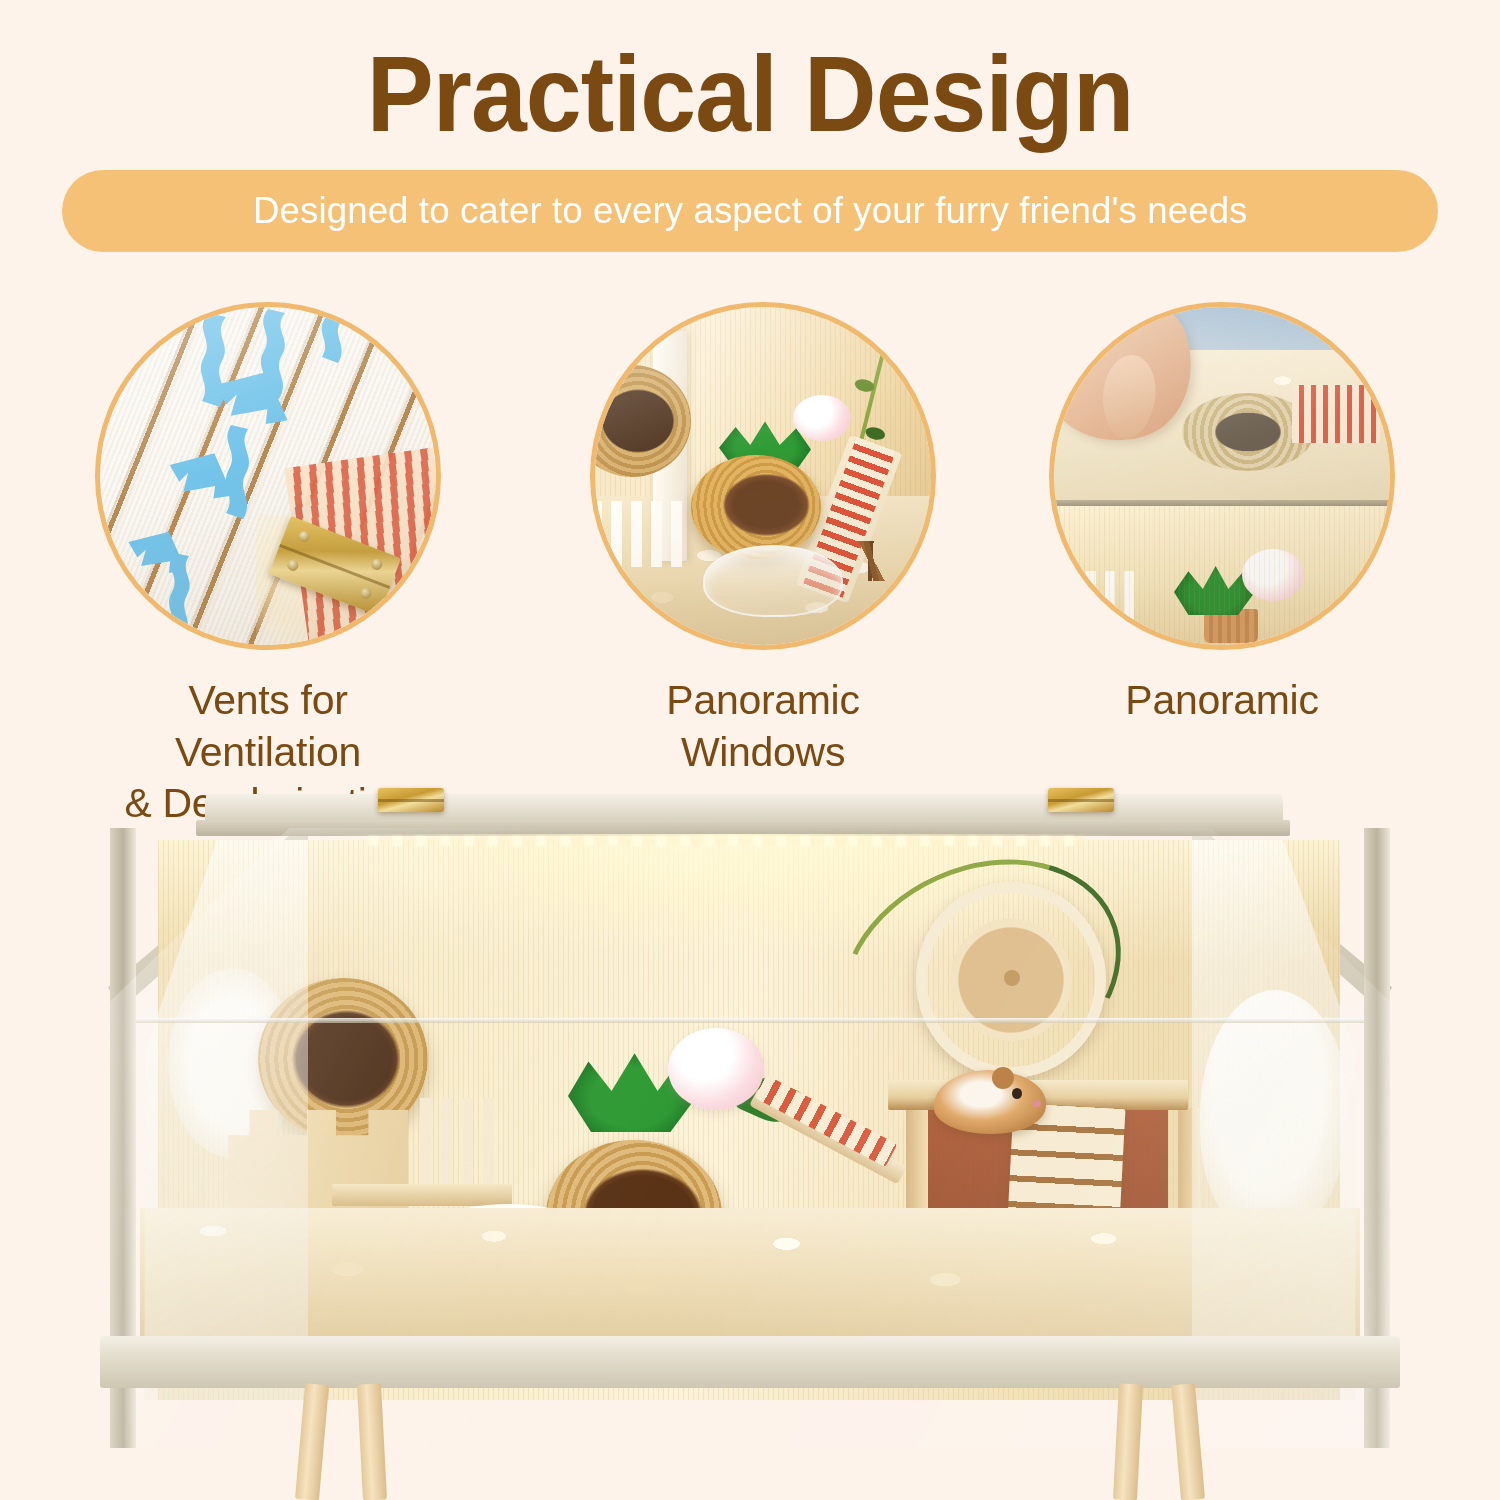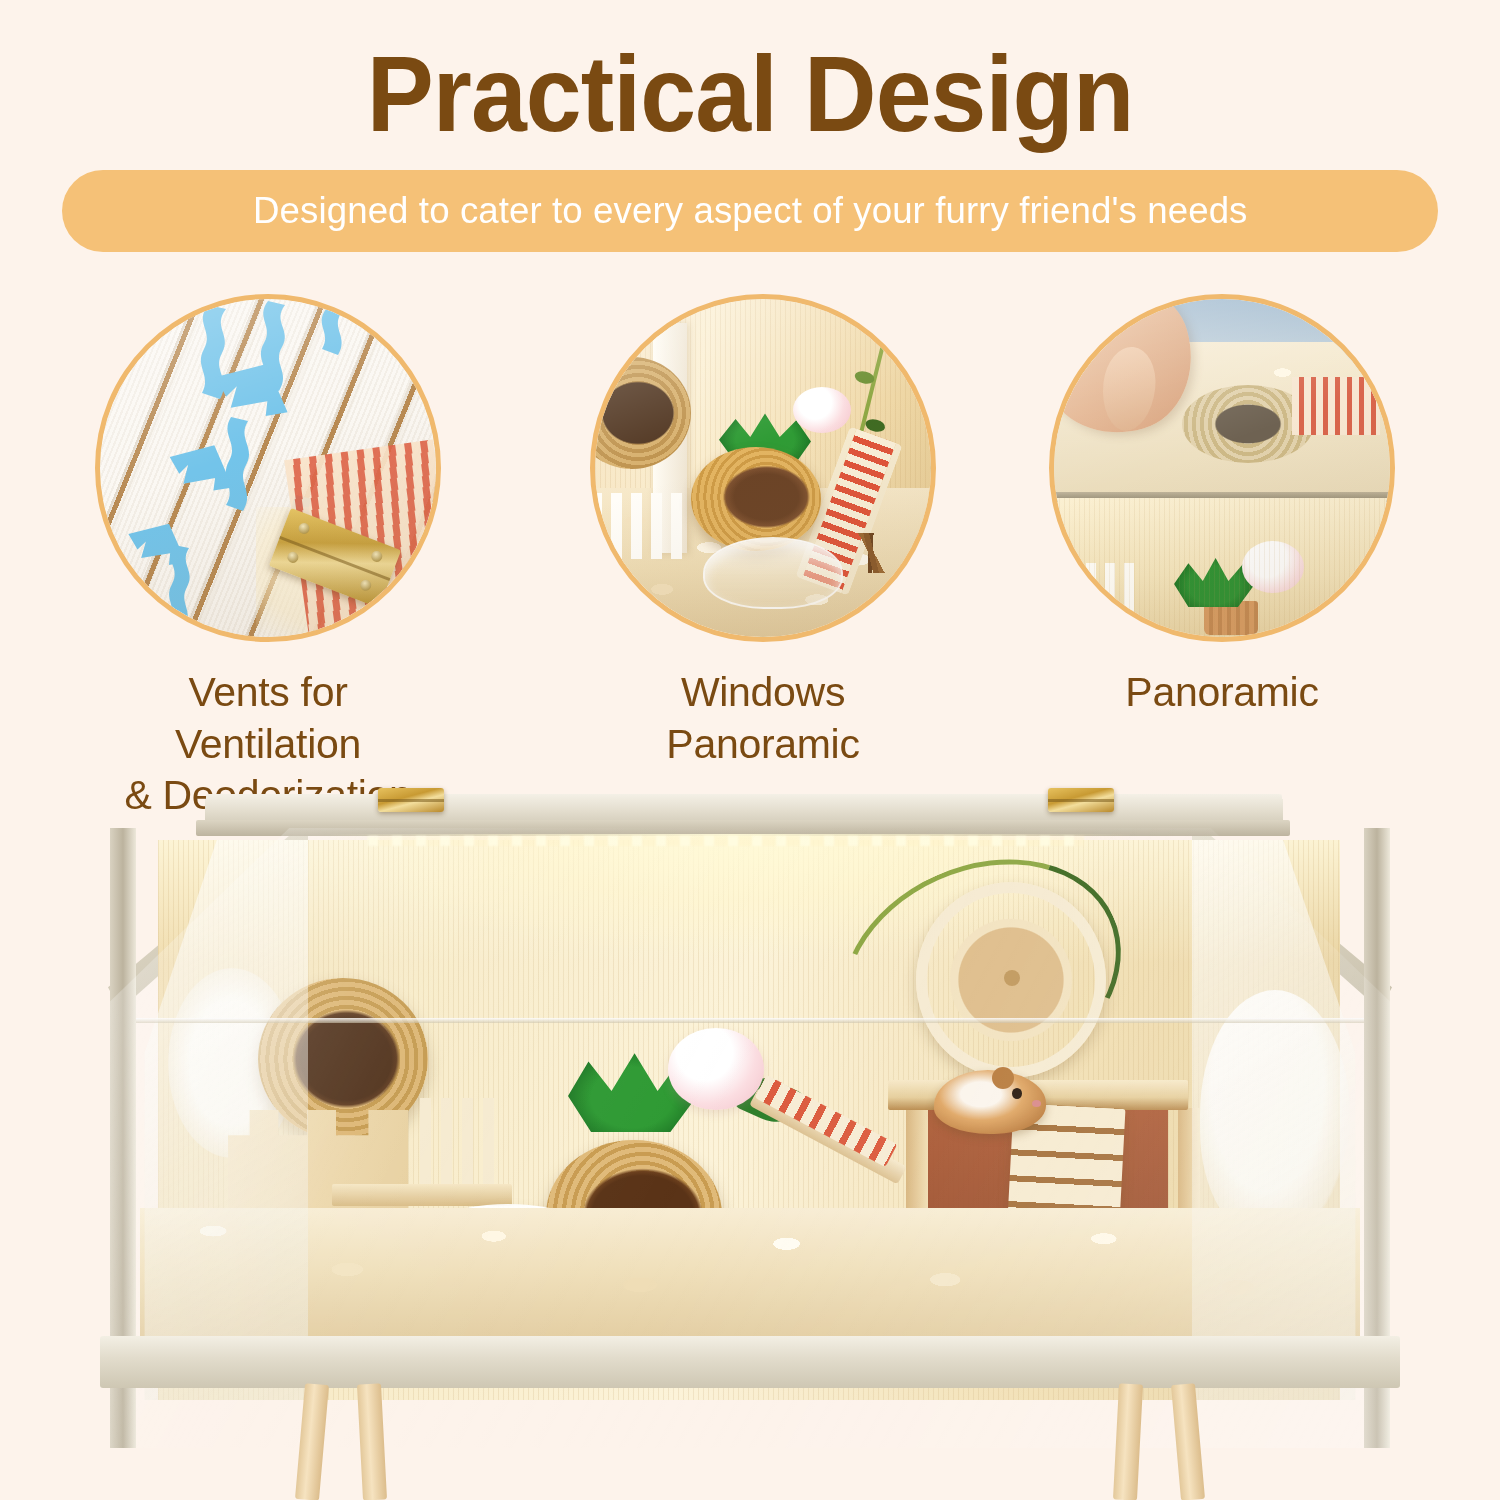--- a/index.html
+++ b/index.html
@@ -37,21 +37,21 @@
     font-size:37px;
     letter-spacing:0.1px;
     transform:scaleX(0.99);
     white-space:nowrap;
   }
 
   
   #features-row {
     position:absolute; top:290px; left:0; width:1500px; height:480px;
   }
-  .feature { position:absolute; top:4px; width:346px; }
+  .feature { position:absolute; top:12px; width:346px; }
   .feature.f0 { left:95px; }
   .feature.f1 { left:590px; }
   .feature.f2 { left:1049px; }
 
   .circle {
     position:relative;
     width:346px; height:348px;
     border-radius:50%;
     border:5px solid #F0B96D;
     overflow:hidden;
@@ -616,22 +616,22 @@
         <div class="green-leaf"></div>
         <div class="pink-bud"></div>
         <div class="ladder"></div>
         <div class="grass-tunnel"></div>
         <div class="dome"></div>
         <div class="sticks"></div>
         <div class="vent-shadow"></div>
       </div>
     </div>
     <div class="feature-label">
+      <div>Panoramic</div>
       <div>Windows</div>
-      <div>Panoramic</div>
     </div>
   </div>
 
   <div class="feature f2">
     <div class="circle">
       <div class="inner">
         <div class="c3-top">
           <div class="c3-sky"></div>
           <div class="c3-shavings"></div>
           <div class="c3-nest"></div>

